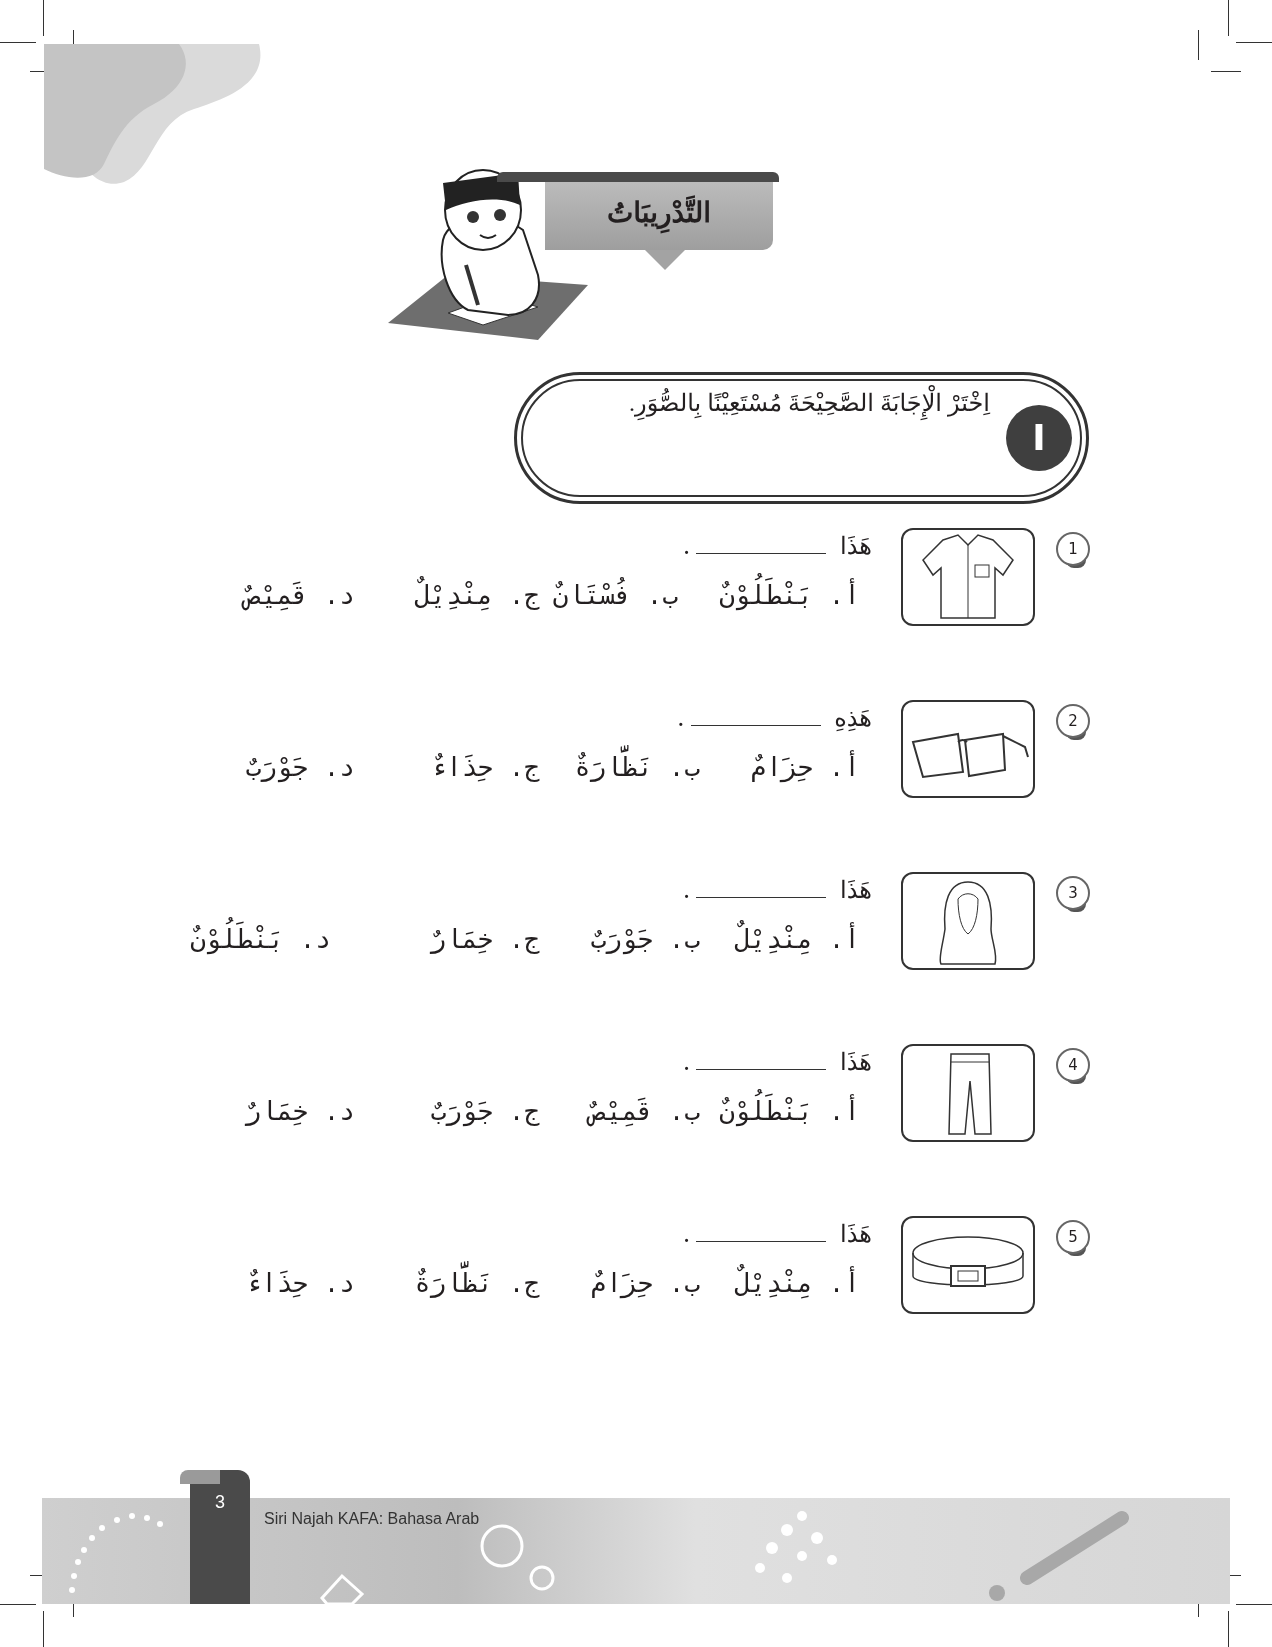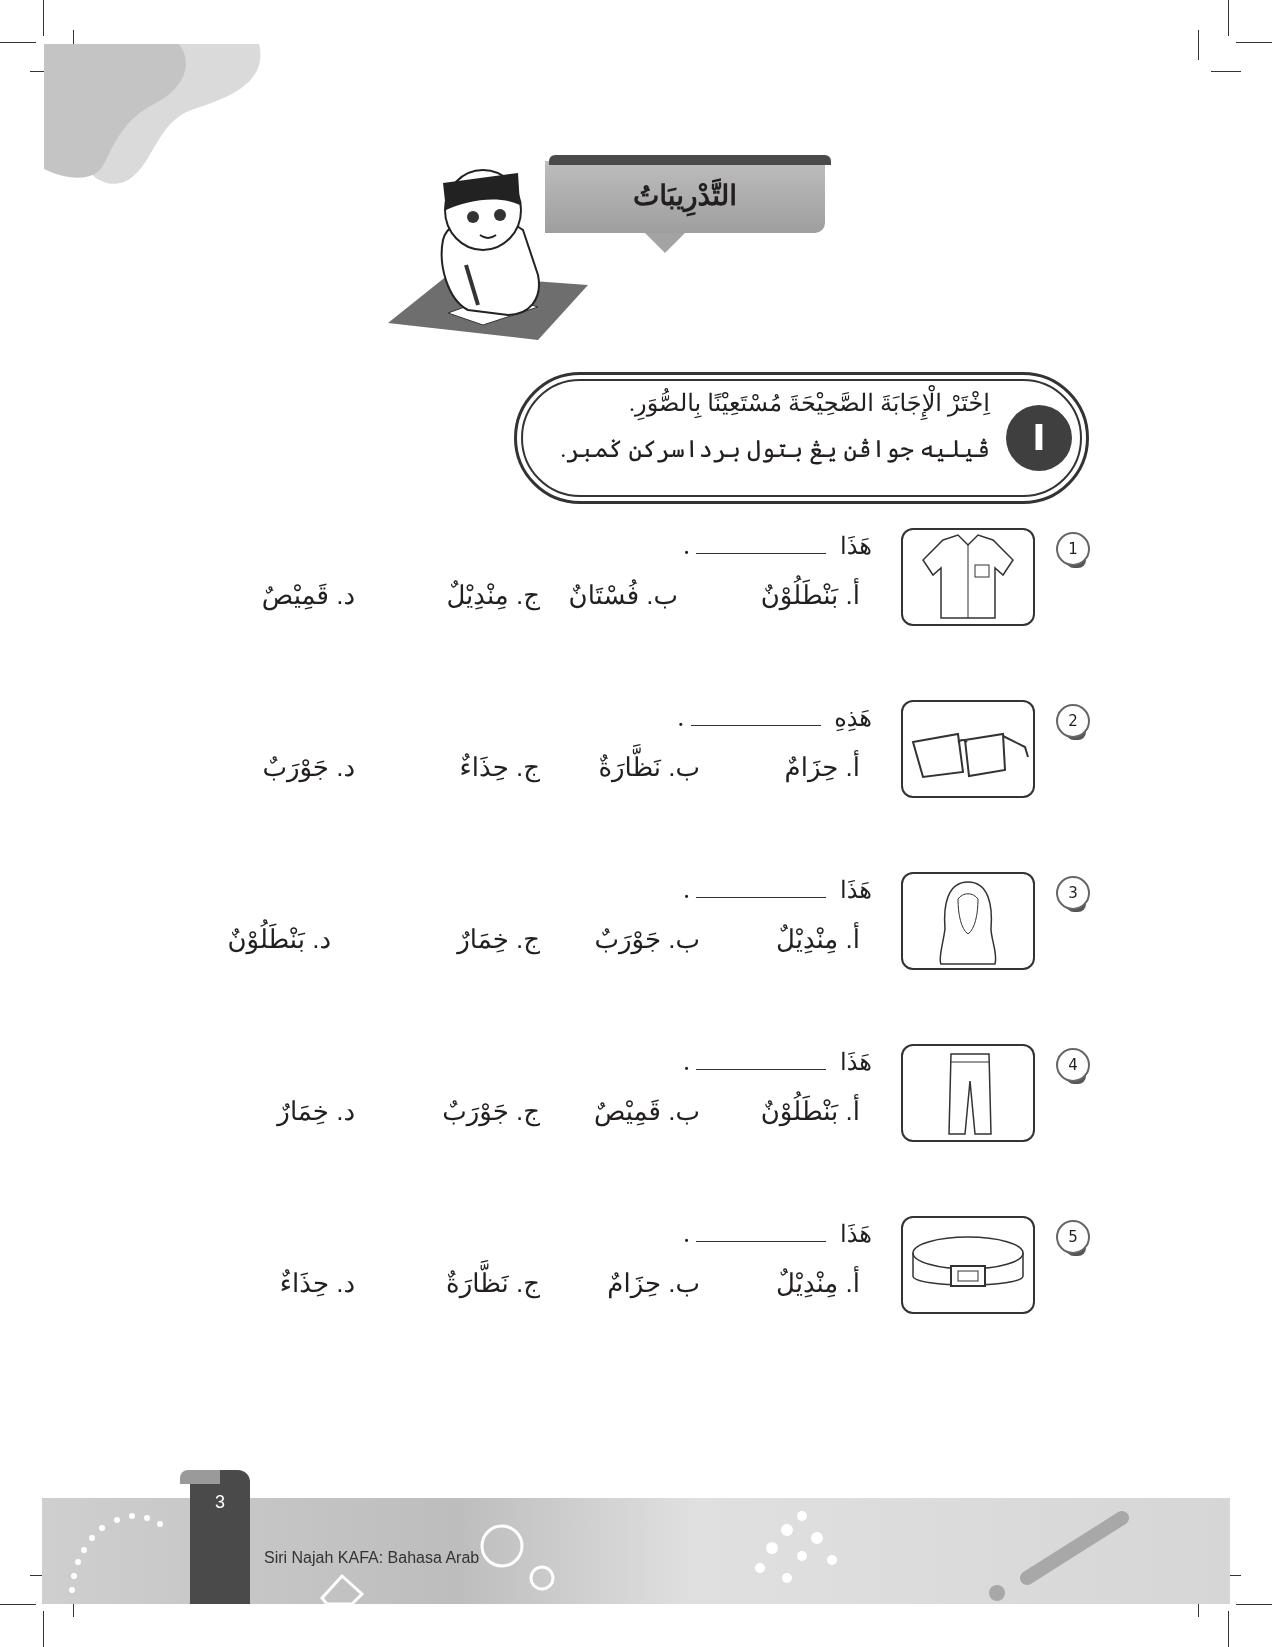--- a/index.html
+++ b/index.html
@@ -1,47 +1,47 @@
 <!DOCTYPE html>
 <html><head>
 <meta charset="utf-8">
 <style>
   html, body { margin:0; padding:0; }
   body { width:1272px; height:1647px; position:relative; background:#ffffff; overflow:hidden;
          font-family:"DejaVu Sans", sans-serif; color:#231f20; }
   .abs { position:absolute; }
   .crop { position:absolute; background:#333; }
   .corner-blob { position:absolute; left:44px; top:44px; width:220px; height:140px; }
-  .banner-title { position:absolute; left:545px; top:161px; width:280px; height:72px;
+  .banner-title { position:absolute; left:545px; top:178px; width:228px; height:72px;
     background:linear-gradient(#bdbdbd,#9e9e9e); border-radius:0 0 10px 0; }
   .banner-title .roll { position:absolute; right:-6px; top:-6px; width:282px; height:10px; background:#4a4a4a; border-radius:6px 6px 0 0; }
   .banner-title .ptr { position:absolute; left:100px; bottom:-20px; width:0; height:0;
     border-left:20px solid transparent; border-right:20px solid transparent; border-top:20px solid #a3a3a3; }
   .banner-text { position:absolute; left:0; right:0; top:18px; text-align:center; font-family:"DejaVu Serif", serif;
     font-size:28px; font-weight:bold; direction:rtl; }
   .instr { position:absolute; left:514px; top:372px; width:575px; height:132px; border:3px solid #333;
     border-radius:66px; box-sizing:border-box; }
   .instr::before { content:""; position:absolute; inset:4px; border:2px solid #333; border-radius:60px; }
   .instr-num { position:absolute; right:14px; top:30px; width:66px; height:66px; border-radius:50%; background:#3f3f3f;
     color:#fff; font-size:36px; font-weight:bold; text-align:center; line-height:66px; }
   .instr-line { position:absolute; right:96px; direction:rtl; font-family:Liberation Serif, serif; font-size:24px; white-space:nowrap; }
   .q { position:absolute; left:220px; width:870px; height:110px; }
   .q-num { position:absolute; right:0; top:4px; width:34px; height:34px; border-radius:50%; border:2px solid #666;
     box-sizing:border-box; text-align:center; line-height:30px; font-size:15px; background:#fff; }
   .q-num::after { content:""; position:absolute; left:8px; bottom:-4px; width:20px; height:8px; background:#555; border-radius:0 0 10px 10px; z-index:-1; }
   .q-img { position:absolute; right:55px; top:0; width:134px; height:98px; border:2px solid #333; border-radius:12px; box-sizing:border-box; background:#fff; }
   .q-stem { position:absolute; right:218px; top:4px; direction:rtl; font-family:"DejaVu Serif", serif; font-size:24px; white-space:nowrap; }
   .q-stem .blank { display:inline-block; width:130px; border-bottom:1.5px solid #333; margin:0 6px; height:20px; }
-  .opt { position:absolute; top:52px; direction:rtl; font-family:Liberation Sans, sans-serif; font-size:26px; white-space:nowrap; }
+  .opt { position:absolute; top:52px; direction:rtl; font-family:Liberation Mono, monospace; font-size:26px; white-space:nowrap; }
   .footer { position:absolute; left:42px; top:1498px; width:1188px; height:106px;
     background:linear-gradient(90deg,#cfcfcf 0%,#bdbdbd 35%,#e0e0e0 55%,#d6d6d6 100%); }
   .page-tab { position:absolute; left:190px; top:1470px; width:60px; height:134px; background:#4a4a4a; border-radius:12px 12px 0 0; }
   .page-tab .curl { position:absolute; left:-10px; top:0; width:40px; height:14px; background:#9a9a9a; border-radius:8px 0 0 0; }
   .page-num { position:absolute; left:0; right:0; top:22px; text-align:center; color:#fff; font-family:"Liberation Sans", sans-serif; font-size:18px; }
-  .footer-text { position:absolute; left:264px; top:1510px; font-family:"Liberation Sans", sans-serif; font-size:16px; color:#333;margin-top:39px; }
+  .footer-text { position:absolute; left:264px; top:1510px; font-family:"Liberation Sans", sans-serif; font-size:16px; color:#333; }
 </style>
 </head>
 <body>
 
 <div class="crop" style="left:0;top:42px;width:36px;height:1px"></div>
 <div class="crop" style="left:43px;top:0;width:1px;height:36px"></div>
 <div class="crop" style="left:30px;top:71px;width:30px;height:1px"></div>
 <div class="crop" style="left:73px;top:30px;width:1px;height:30px"></div>
 <div class="crop" style="left:1236px;top:42px;width:36px;height:1px"></div>
 <div class="crop" style="left:1228px;top:0;width:1px;height:36px"></div>
@@ -75,21 +75,20 @@
 
 <div class="banner-title">
   <div class="roll"></div>
   <div class="banner-text">التَّدْرِيبَاتُ</div>
   <div class="ptr"></div>
 </div>
 
 <div class="instr">
   <div class="instr-num">I</div>
   <div class="instr-line" style="top:14px">اِخْتَرْ الْإِجَابَةَ الصَّحِيْحَةَ مُسْتَعِيْنًا بِالصُّوَرِ.</div>
-  <div class="instr-line" style="top:60px">ڤيليه جواڤن يڠ بتول برداسرکن ݢمبر.</div>
 </div>
 
 <div class="q" style="top:528px">
   <div class="q-num">1</div>
   <div class="q-img">
     <svg width="130" height="94" viewBox="0 0 130 94">
       <path d="M40 10 L55 5 L65 15 L75 5 L90 10 L110 30 L100 45 L92 38 L92 88 L38 88 L38 38 L30 45 L20 30 Z" fill="#fff" stroke="#333" stroke-width="1.5"></path>
       <rect x="72" y="35" width="14" height="12" fill="none" stroke="#333"></rect>
       <line x1="65" y1="15" x2="65" y2="88" stroke="#333"></line>
     </svg>

